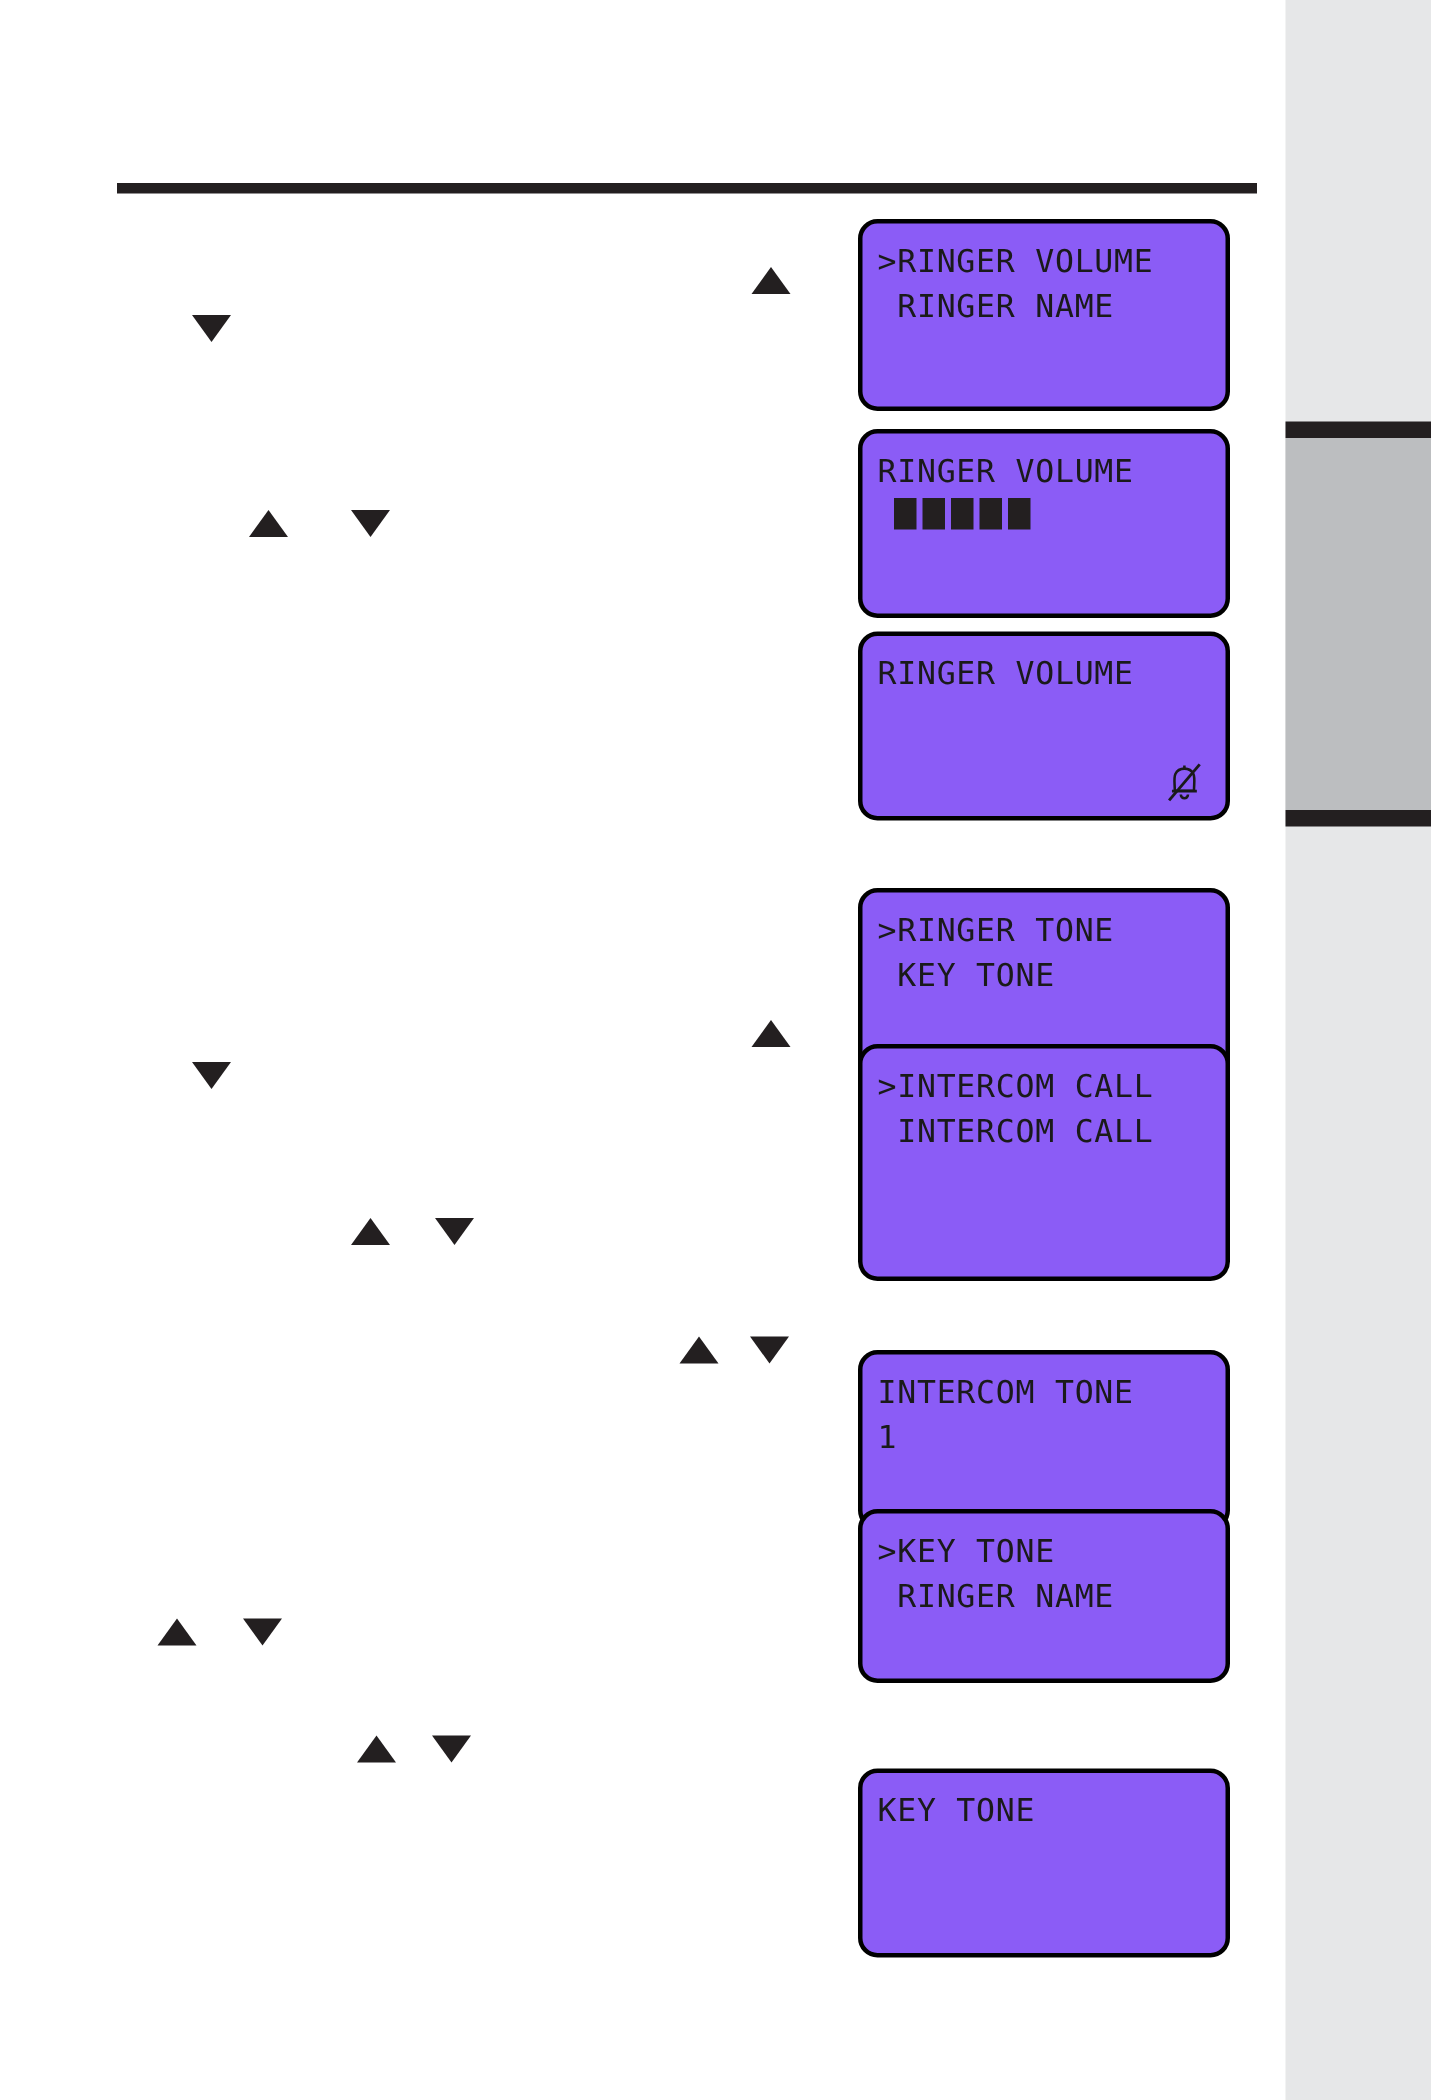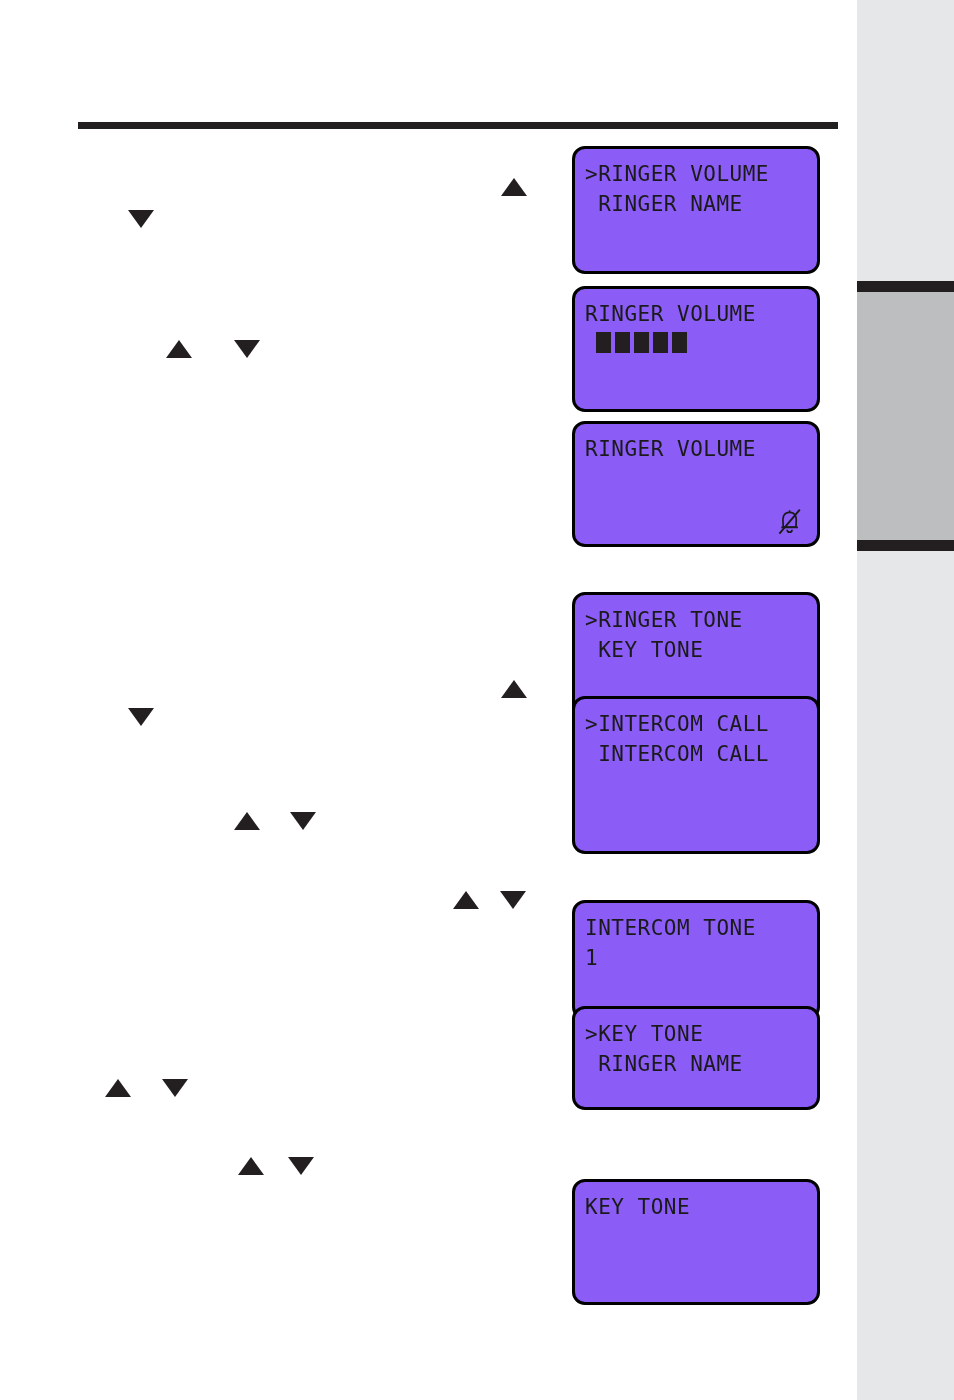--- a/index.html
+++ b/index.html
@@ -147,21 +147,21 @@
       </div>
       <div class="lcd" style="top: 592px; height: 160px;">
         <div class="lcd-text"><span class="lcd-line">&gt;RINGER TONE</span><span class="lcd-line"> KEY TONE</span></div>
       </div>
       <div class="lcd" style="top: 696px; height: 158px;">
         <div class="lcd-text"><span class="lcd-line">&gt;INTERCOM CALL</span><span class="lcd-line"> INTERCOM CALL</span></div>
       </div>
       <div class="lcd" style="top: 868px; height: 120px; margin-top: 32px;">
         <div class="lcd-text"><span class="lcd-line">INTERCOM TONE</span><span class="lcd-line">1</span></div>
       </div>
-      <div class="lcd" style="top: 1006px; height: 104px;">
+      <div class="lcd" style="top: 1006px; height: 116px;">
         <div class="lcd-text"><span class="lcd-line">&gt;KEY TONE</span><span class="lcd-line"> RINGER NAME</span></div>
       </div>
       <div class="lcd" style="top: 1179px; height: 126px;">
         <div class="lcd-text"><span class="lcd-line">KEY TONE</span></div>
       </div>
     </div>
 
   <div id="arrow-container">
       <div class="arrow up" style="left: 501px; top: 178px;"></div>
       <div class="arrow down" style="left: 128px; top: 210px;"></div>

